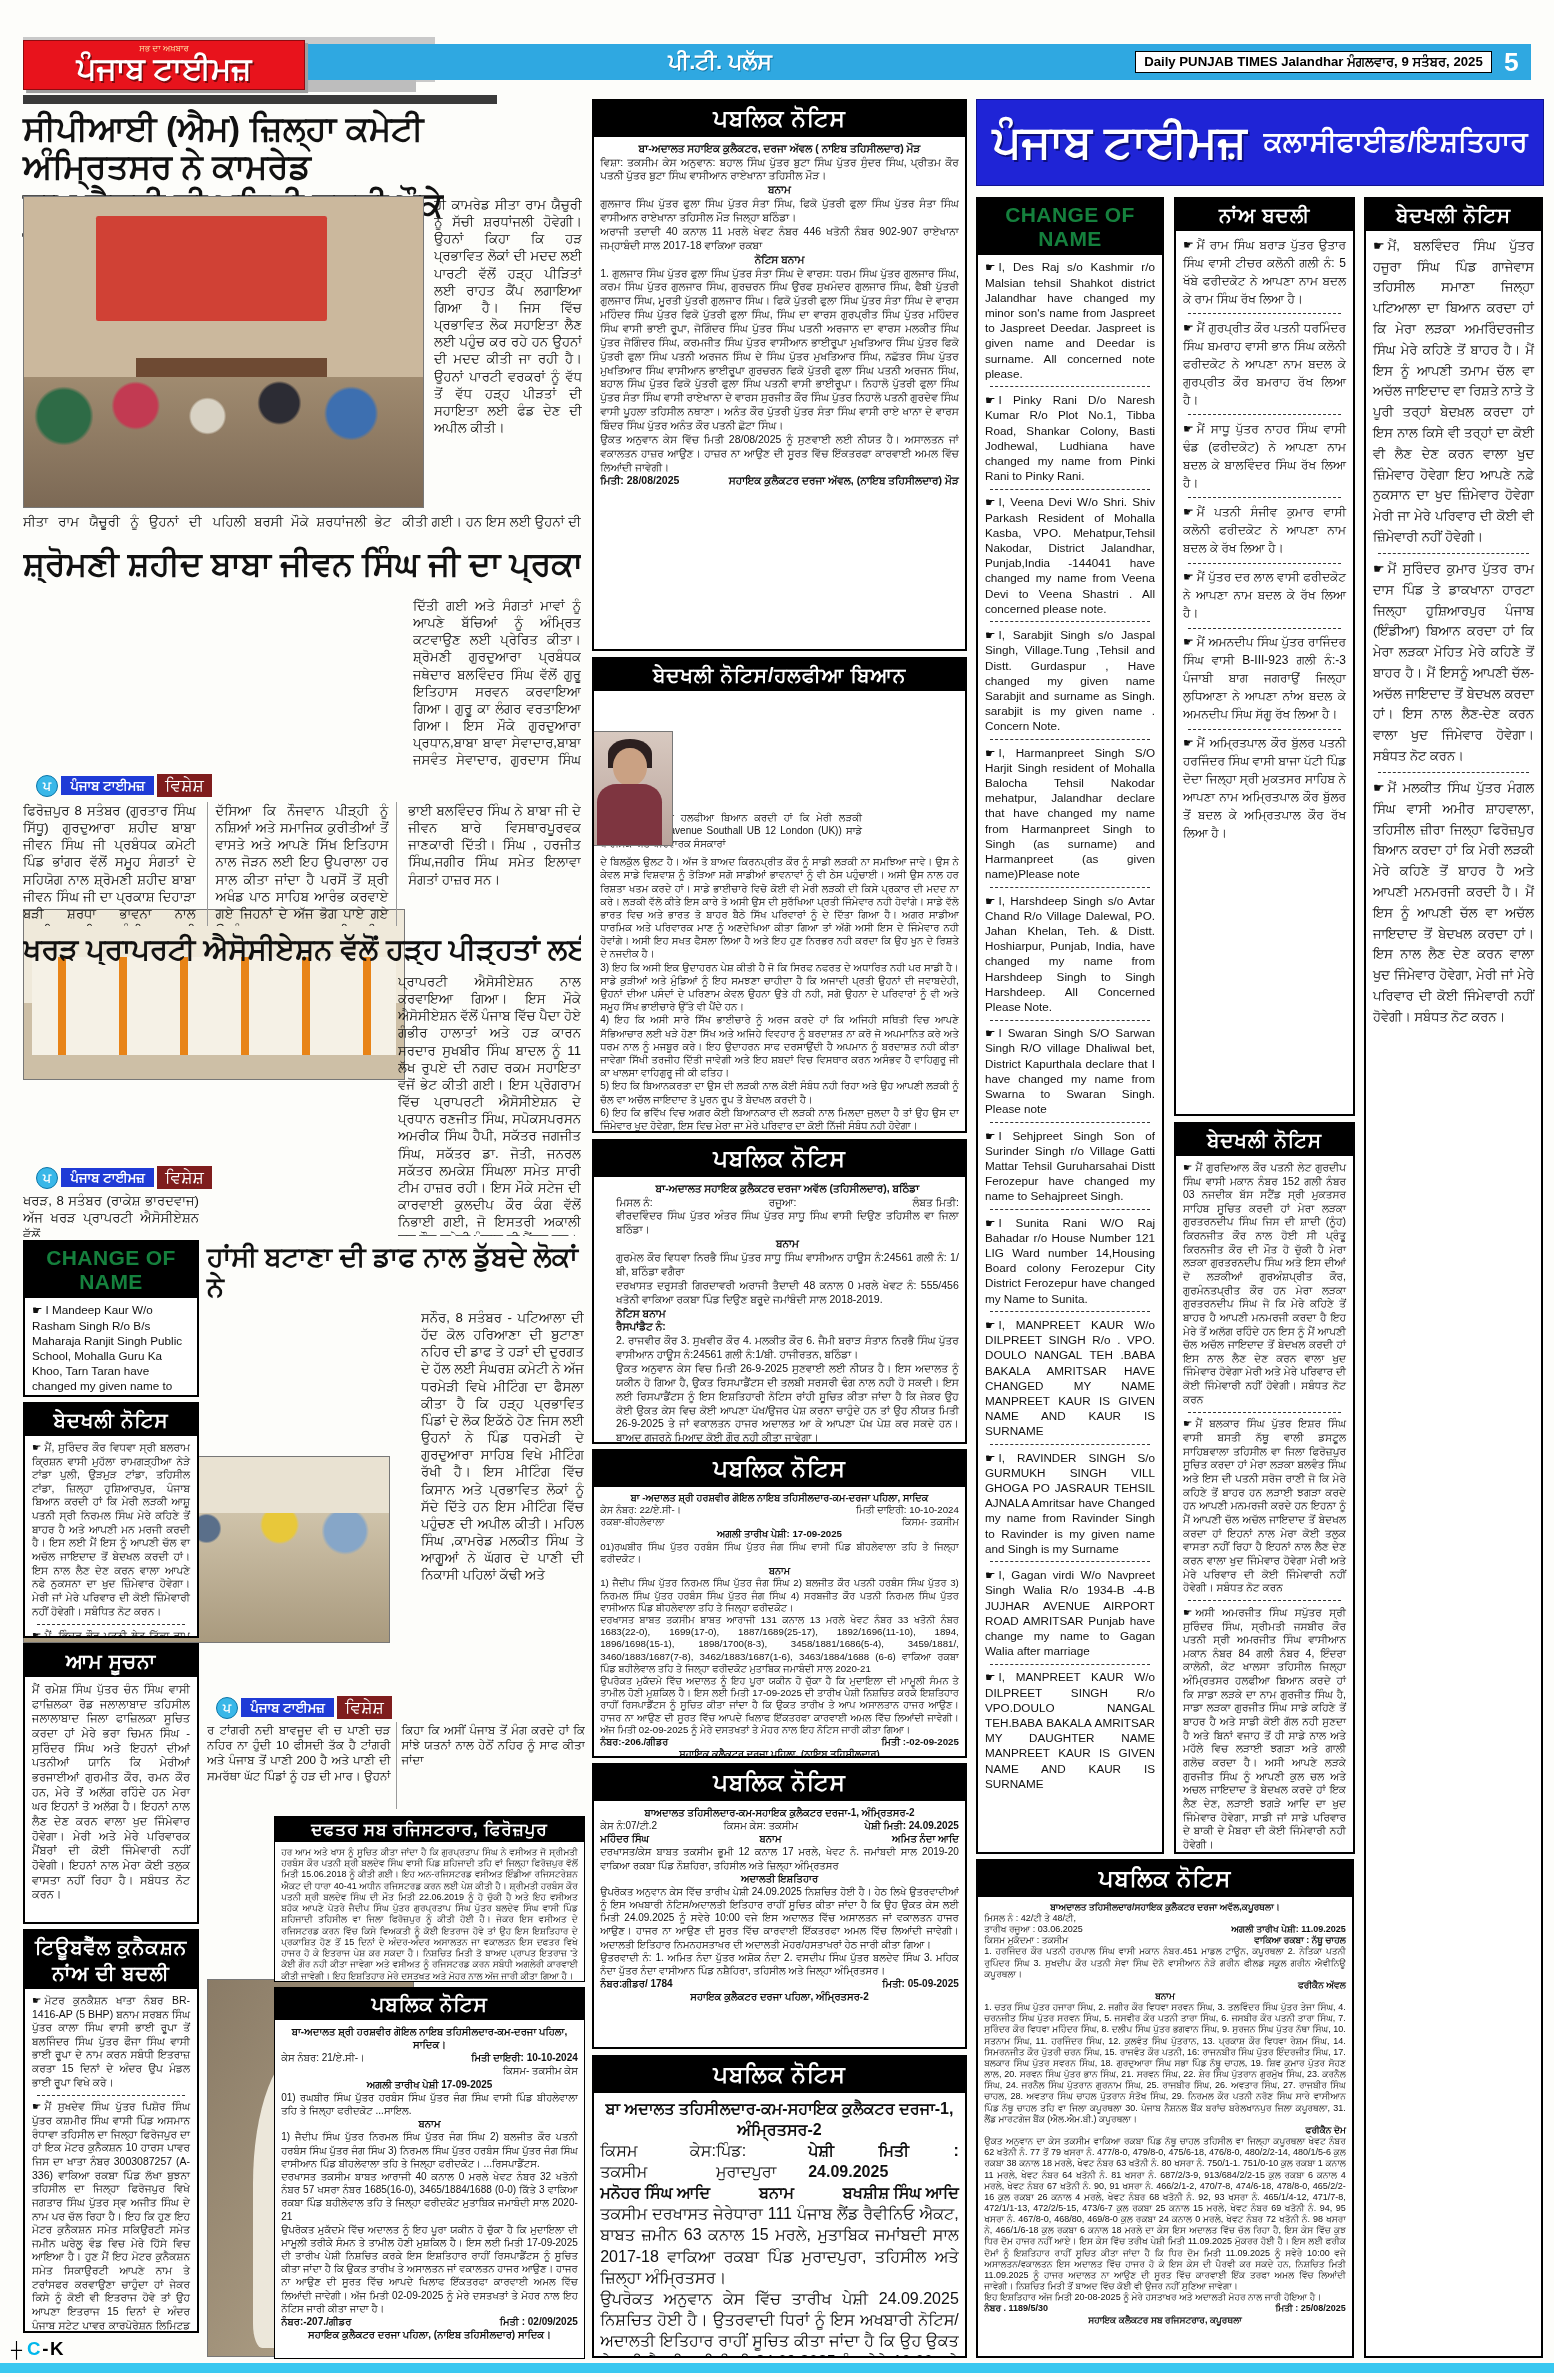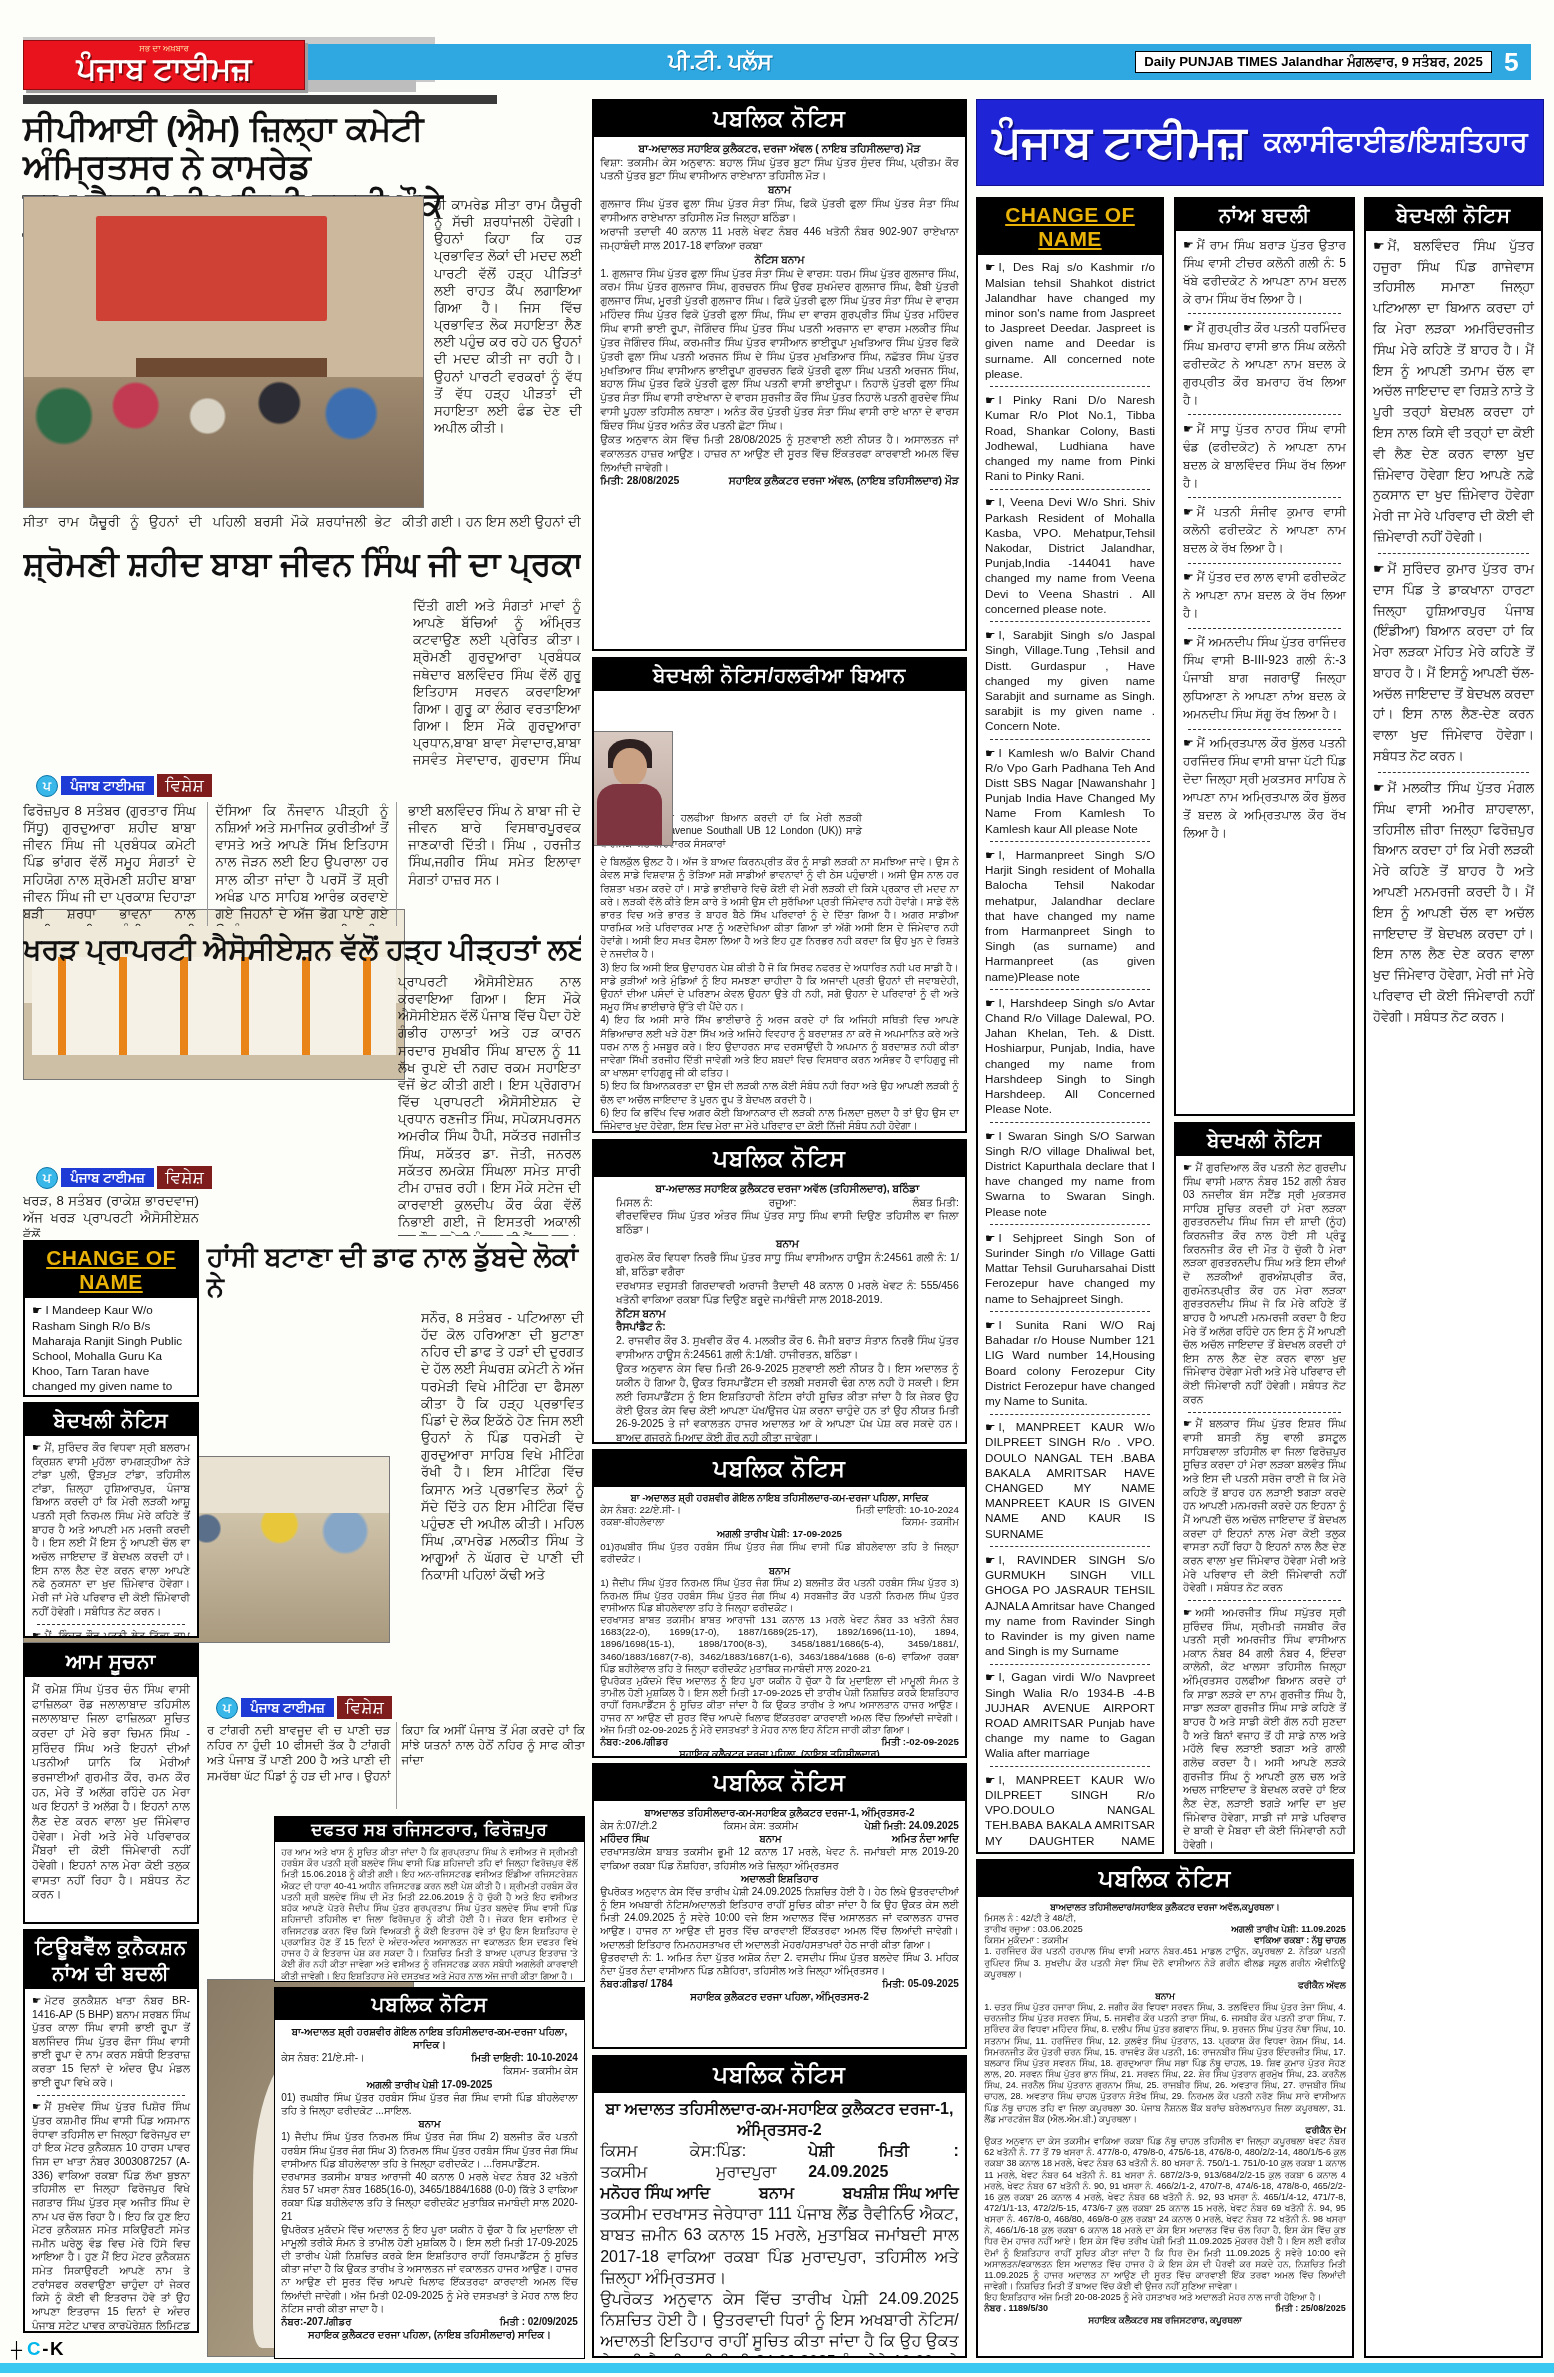--- a/index.html
+++ b/index.html
@@ -69,21 +69,21 @@
   .photo.man .body{position:absolute;left:22%;top:18%;width:56%;height:80%;background:#ece7da;border-radius:45% 45% 8% 8%;}
   .photo.man .turb{position:absolute;left:38%;top:6%;width:24%;height:14%;background:#4a2c3c;border-radius:50% 50% 40% 40%;}
   .photo.lady{background:linear-gradient(#d8c9c0,#b9a49c);}
   .photo.lady .face{position:absolute;left:30%;top:14%;width:40%;height:34%;background:#caa183;border-radius:48%;}
   .photo.lady .hair{position:absolute;left:24%;top:6%;width:52%;height:26%;background:#2c2020;border-radius:50% 50% 0 0;}
   .photo.lady .dress{position:absolute;left:12%;top:46%;width:76%;height:54%;background:#7e3540;border-radius:30% 30% 0 0;}
   .story{font-size:13.2px;line-height:1.3;}
   .banner{background:#1f24d6;color:#fff;display:flex;align-items:center;justify-content:center;gap:17px;border:1.6px solid #11138f;}
   .banner .big{font-size:45px;font-weight:bold;text-shadow:1.6px 1.6px 0 #0d0f7a;}
   .banner .sub{font-size:28px;font-weight:bold;}
-  .conhead{background:#000;color:#eab308;font-weight:bold;text-align:center;font-size:21px;padding:3.9px 0;letter-spacing:0.4px;text-decoration:underline;}
+  .conhead{background:#000;color:#15803d;font-weight:bold;text-align:center;font-size:21px;padding:3.9px 0;letter-spacing:0.4px;}
 </style>
 </head>
 <body>
 
 <div id="page">
 
   <div class="abs cmyk" style="left:29.5px;top:45px;">
     <span class="cross">┼</span>
     <span class="c">C</span><span class="m">M</span><span class="y">Y</span><span class="k">K</span>
   </div>
@@ -364,21 +364,20 @@
     <span class="sub">ਕਲਾਸੀਫਾਈਡ/ਇਸ਼ਤਿਹਾਰ</span>
   </div>
 
   <div class="abs box" style="left:976px;top:197px;width:188px;height:1657px;">
     <div class="conhead">CHANGE OF NAME</div>
     <div class="entrylist">
         <p class="entry j" style="font-size:11.7px;"><span class="fin">☛</span><span>I, Des Raj s/o Kashmir r/o Malsian tehsil Shahkot district Jalandhar have changed my minor son's name from Jaspreet to Jaspreet Deedar. Jaspreet is given name and Deedar is surname. All concerned note please.</span></p>
         <p class="entry j" style="font-size:11.7px;"><span class="fin">☛</span><span>I Pinky Rani D/o Naresh Kumar R/o Plot No.1, Tibba Road, Shankar Colony, Basti Jodhewal, Ludhiana have changed my name from Pinki Rani to Pinky Rani.</span></p>
         <p class="entry j" style="font-size:11.7px;"><span class="fin">☛</span><span>I, Veena Devi W/o Shri. Shiv Parkash Resident of Mohalla Kasba, VPO. Mehatpur,Tehsil Nakodar, District Jalandhar, Punjab,India -144041 have changed my name from Veena Devi to Veena Shastri . All concerned please note.</span></p>
         <p class="entry j" style="font-size:11.7px;"><span class="fin">☛</span><span>I, Sarabjit Singh s/o Jaspal Singh, Village.Tung ,Tehsil and Distt. Gurdaspur , Have changed my given name Sarabjit and surname as Singh. sarabjit is my given name . Concern Note.</span></p>
-        <p class="entry j" style="font-size:11.7px;"><span class="fin">☛</span><span>I Kamlesh w/o Balvir Chand R/o Vpo Garh Padhana Teh And Distt SBS Nagar [Nawanshahr ] Punjab India Have Changed My Name From Kamlesh To Kamlesh kaur All please Note</span></p>
         <p class="entry j" style="font-size:11.7px;"><span class="fin">☛</span><span>I, Harmanpreet Singh S/O Harjit Singh resident of Mohalla Balocha Tehsil Nakodar mehatpur, Jalandhar declare that have changed my name from Harmanpreet Singh to Singh (as surname) and Harmanpreet (as given name)Please note</span></p>
         <p class="entry j" style="font-size:11.7px;"><span class="fin">☛</span><span>I, Harshdeep Singh s/o Avtar Chand R/o Village Dalewal, PO. Jahan Khelan, Teh. &amp; Distt. Hoshiarpur, Punjab, India, have changed my name from Harshdeep Singh to Singh Harshdeep. All Concerned Please Note.</span></p>
         <p class="entry j" style="font-size:11.7px;"><span class="fin">☛</span><span>I Swaran Singh S/O Sarwan Singh R/O village Dhaliwal bet, District Kapurthala declare that I have changed my name from Swarna to Swaran Singh. Please note</span></p>
         <p class="entry j" style="font-size:11.7px;"><span class="fin">☛</span><span>I Sehjpreet Singh Son of Surinder Singh r/o Village Gatti Mattar Tehsil Guruharsahai Distt Ferozepur have changed my name to Sehajpreet Singh.</span></p>
         <p class="entry j" style="font-size:11.7px;"><span class="fin">☛</span><span>I Sunita Rani W/O Raj Bahadar r/o House Number 121 LIG Ward number 14,Housing Board colony Ferozepur City District Ferozepur have changed my Name to Sunita.</span></p>
         <p class="entry j" style="font-size:11.7px;"><span class="fin">☛</span><span>I, MANPREET KAUR W/o DILPREET SINGH R/o . VPO. DOULO NANGAL TEH .BABA BAKALA AMRITSAR HAVE CHANGED MY NAME MANPREET KAUR IS GIVEN NAME AND KAUR IS SURNAME</span></p>
         <p class="entry j" style="font-size:11.7px;"><span class="fin">☛</span><span>I, RAVINDER SINGH S/o GURMUKH SINGH VILL GHOGA PO JASRAUR TEHSIL AJNALA Amritsar have Changed my name from Ravinder Singh to Ravinder is my given name and Singh is my Surname</span></p>
         <p class="entry j" style="font-size:11.7px;"><span class="fin">☛</span><span>I, Gagan virdi W/o Navpreet Singh Walia R/o 1934-B -4-B JUJHAR AVENUE AIRPORT ROAD AMRITSAR Punjab have change my name to Gagan Walia after marriage</span></p>
         <p class="entry j" style="font-size:11.7px;"><span class="fin">☛</span><span>I, MANPREET KAUR W/o DILPREET SINGH R/o VPO.DOULO NANGAL TEH.BABA BAKALA AMRITSAR MY DAUGHTER NAME MANPREET KAUR IS GIVEN NAME AND KAUR IS SURNAME</span></p>
       </div>

